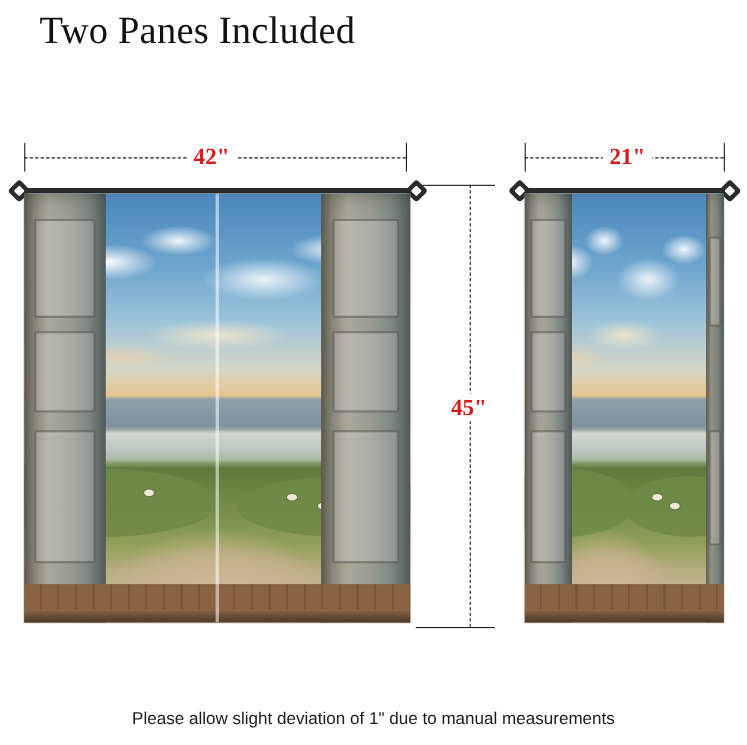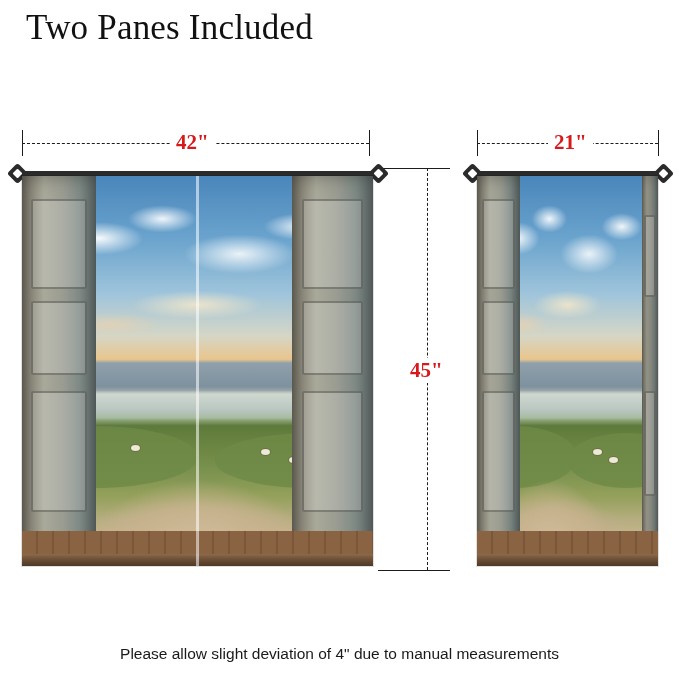--- a/index.html
+++ b/index.html
@@ -5,21 +5,21 @@
   html,body{margin:0;padding:0;}
   body{
     width:679px;height:677px;
     background:#ffffff;
     font-family:"Liberation Sans", sans-serif;
     position:relative;
     overflow:hidden;
   }
   .title{
     position:absolute;
-    left:26px; top:8px;
+    left:36px; top:8px;
     font-size:35px;
     color:#111111;
     font-family:"Liberation Serif", serif;
     letter-spacing:0.2px;
     white-space:nowrap;
   }
   .footnote{
     position:absolute;
     left:0; right:0; top:645px;
     text-align:center;
@@ -258,13 +258,13 @@
     <div class="plank" style="top:55%;height:30%;"></div>
   </div>
   <div class="door" style="right:0;width:9%;">
     <div class="plank" style="top:10%;height:20%;"></div>
     <div class="plank" style="top:55%;height:26%;"></div>
   </div>
   <div class="floor" style="bottom:0;height:9%;"></div>
   <div class="sill" style="height:3%;"></div>
 </div>
 
-<div class="footnote">Please allow slight deviation of 4" due to manual measurements</div>
+<div class="footnote">Please allow slight deviation of 1" due to manual measurements</div>
 
 </body></html>

